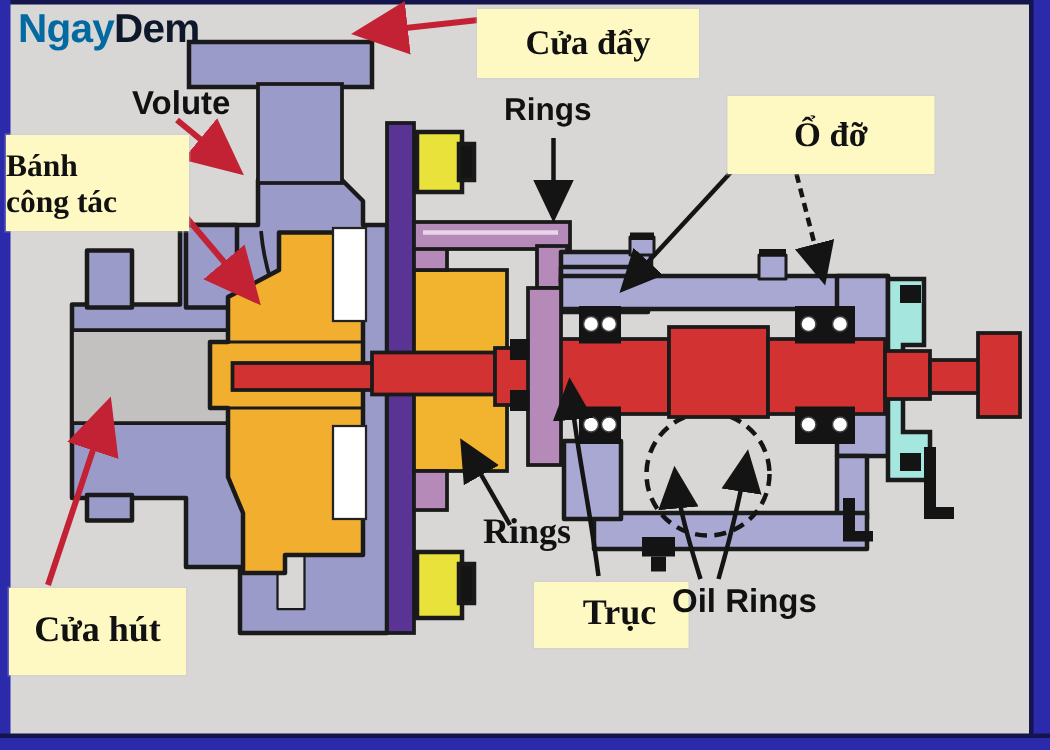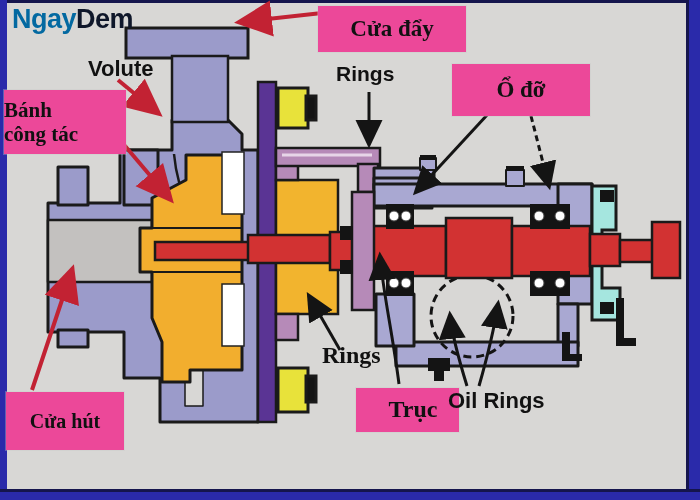--- a/index.html
+++ b/index.html
@@ -1,20 +1,20 @@
 <!DOCTYPE html>
 <html><head>
 <meta charset="utf-8">
 <style>
   html,body{margin:0;padding:0;background:#d8d7d5;}
   .stage{position:relative;width:700px;height:500px;background:#d8d7d5;overflow:hidden;
          font-family:"Liberation Serif", serif;}
   .stage svg{position:absolute;left:0;top:0;}
   .lbl{position:absolute;color:#111;white-space:nowrap;line-height:1.15;}
-  .wbox{background:#ec4899;display:flex;align-items:center;justify-content:center;
+  .wbox{background:#fef9c3;display:flex;align-items:center;justify-content:center;
         box-shadow:0 0 0 1px rgba(200,200,200,.35);}
   .serifb{font-family:"Liberation Serif", serif;font-weight:bold;}
   .sansb{font-family:"Liberation Sans", sans-serif;font-weight:bold;}
   .logo{position:absolute;left:12px;top:4px;font-family:"Liberation Sans", sans-serif;
         font-weight:800;font-size:27px;letter-spacing:-0.5px;}
   .logo .p1{color:#0369a1;} .logo .p2{color:#0f172a;text-align:right;}
   .two-line{display:block;text-align:left;
             display:flex;flex-direction:column;justify-content:center;align-items:flex-start;}
 </style>
 </head>
@@ -177,23 +177,23 @@
 
   <div class="lbl sansb" style="left:52px;top:56px;font-size:22px;margin-left:36px;">Volute</div>
 
   <div class="lbl wbox serifb two-line" style="left:4px;top:90px;width:122px;height:64px;font-size:21px;">
     <span>Bánh</span>
     <span>công tác</span>
   </div>
 
   <div class="lbl sansb" style="left:336px;top:62px;font-size:21px;">Rings</div>
 
-  <div class="lbl wbox serifb" style="left:452px;top:64px;width:138px;height:52px;font-size:23px;">Ổ đỡ</div>
+  <div class="lbl wbox serifb" style="left:485px;top:64px;width:138px;height:52px;font-size:23px;">Ổ đỡ</div>
 
   <div class="lbl serifb" style="left:322px;top:342px;font-size:24px;">Rings</div>
 
   <div class="lbl wbox serifb" style="left:356px;top:388px;width:92px;height:44px;font-size:24px;padding-left:11px;">Trục</div>
 
   <div class="lbl sansb" style="left:448px;top:388px;font-size:22px;">Oil Rings</div>
 
-  <div class="lbl wbox serifb" style="left:6px;top:392px;width:118px;height:58px;font-size:20px;">Cửa hút</div>
+  <div class="lbl wbox serifb" style="left:6px;top:392px;width:118px;height:58px;font-size:24px;">Cửa hút</div>
 
 </div>
 
 </body></html>

